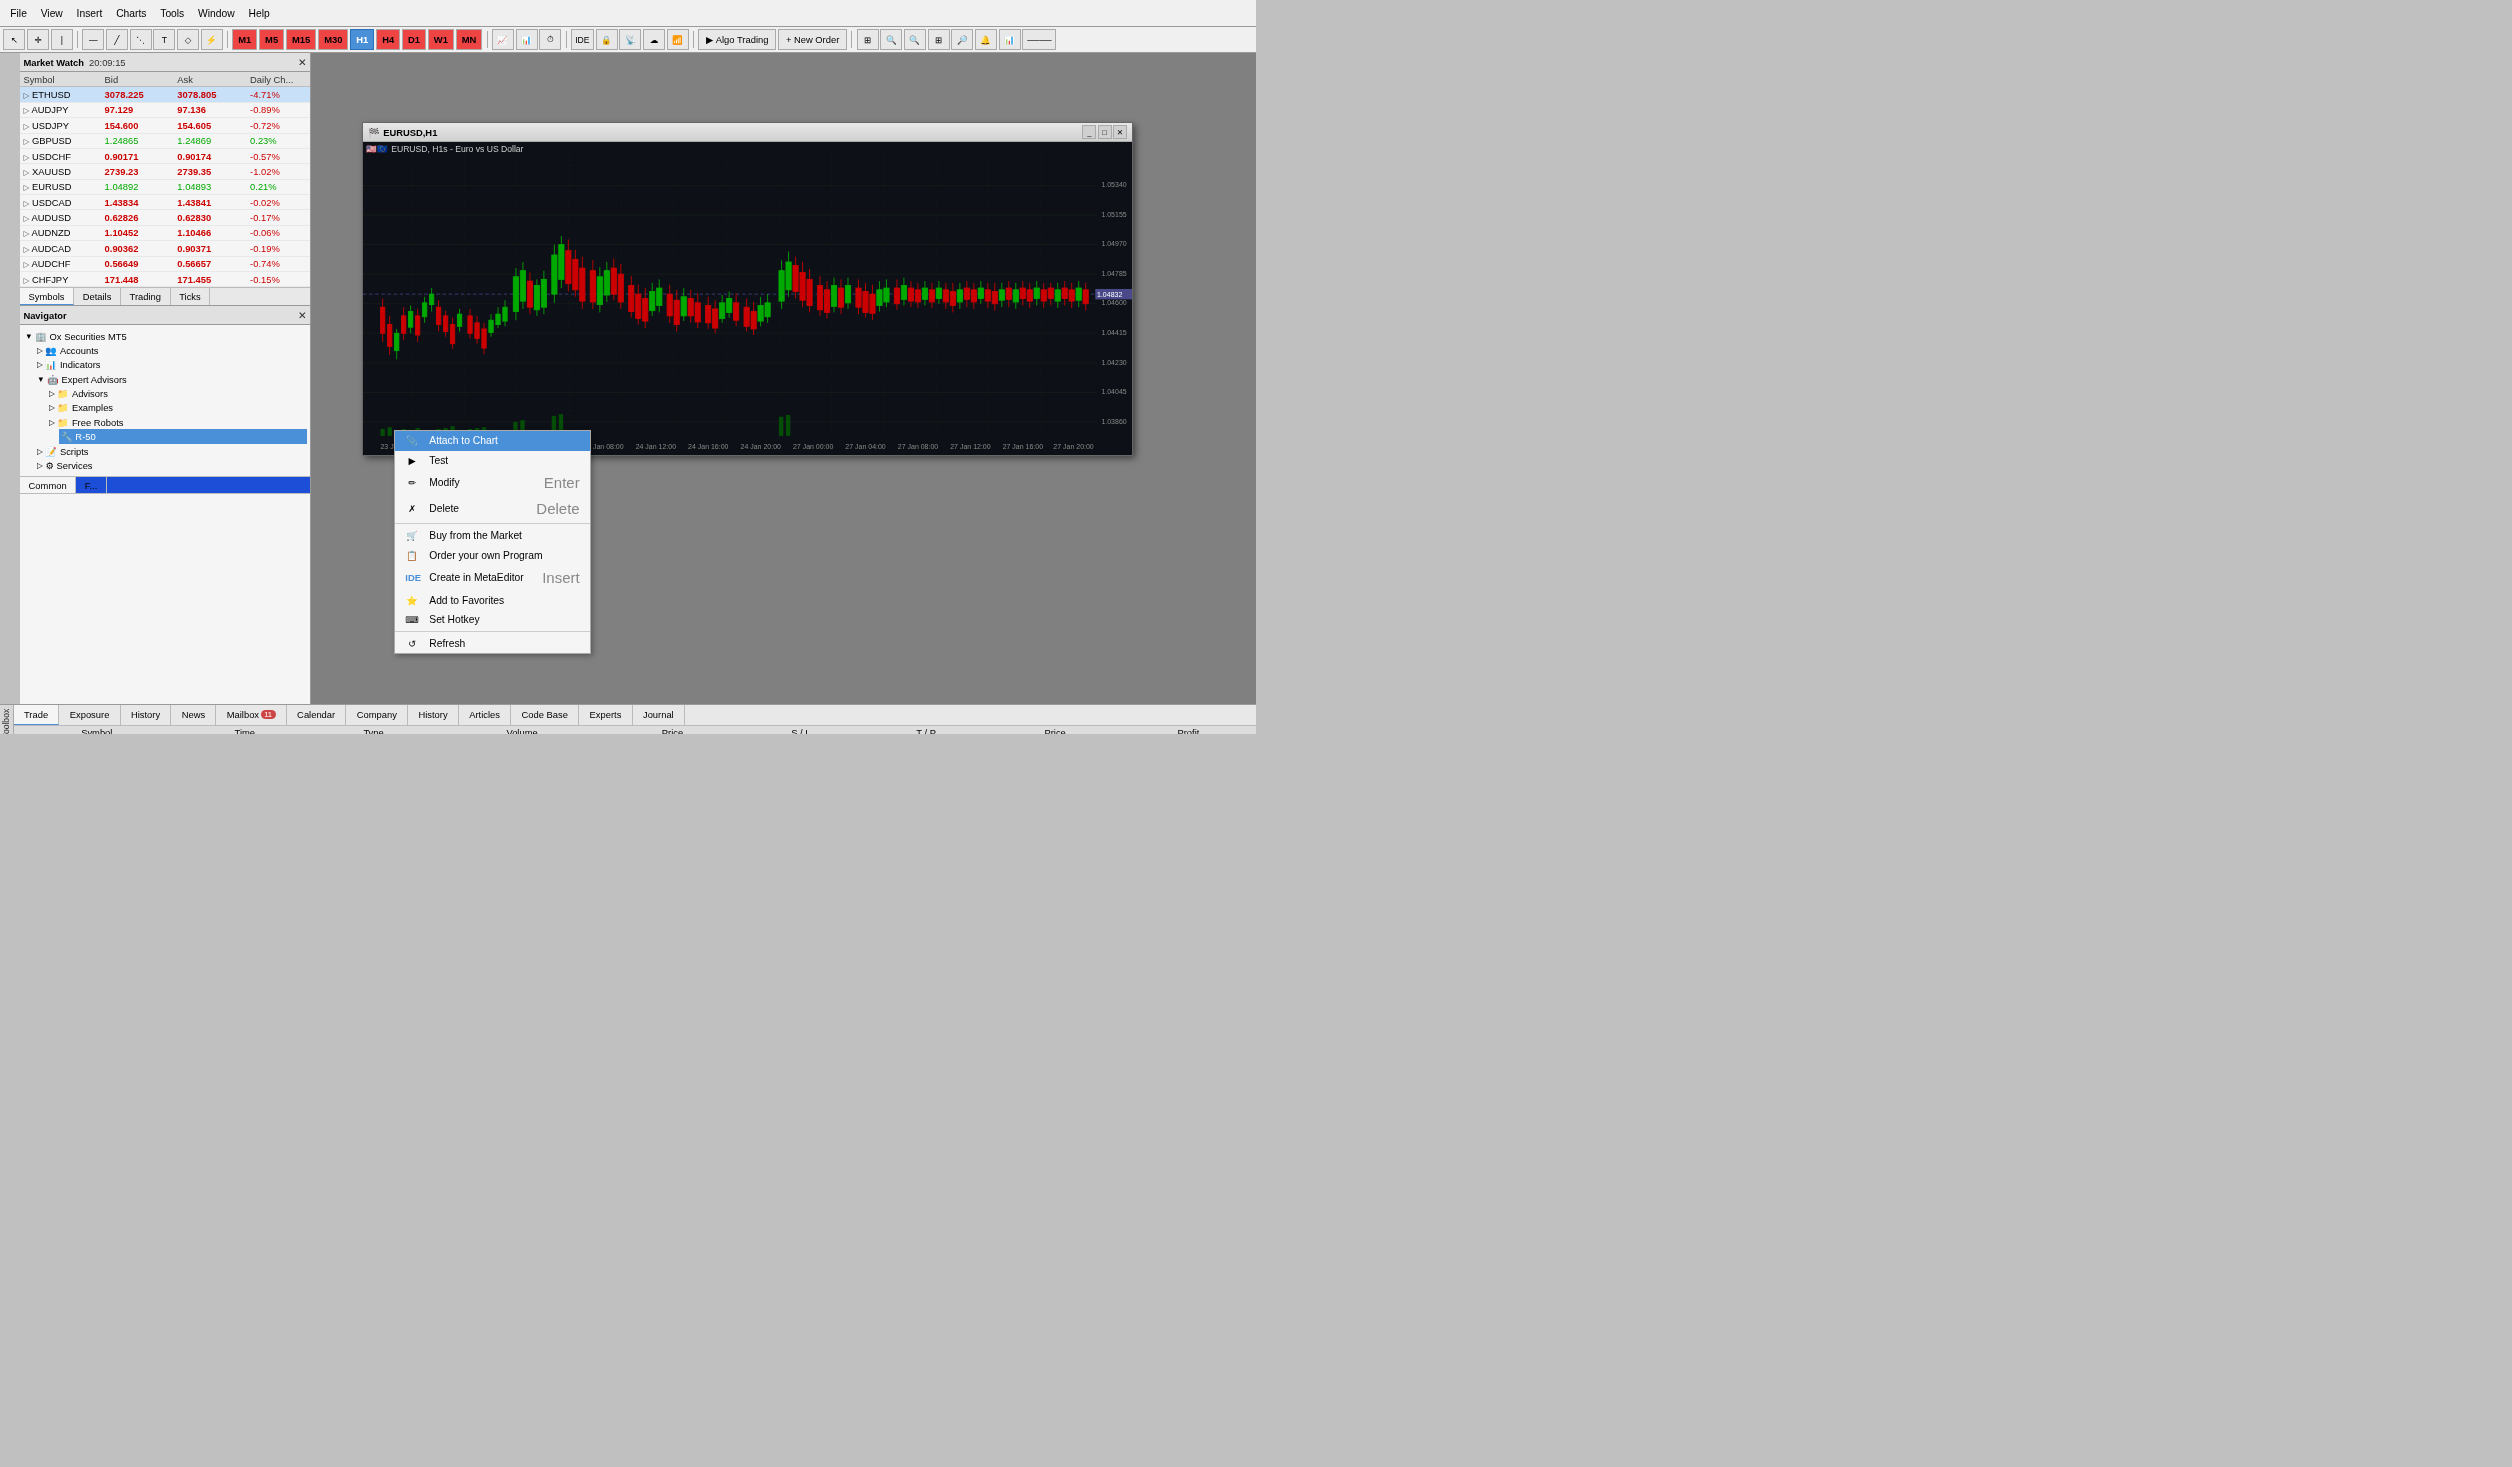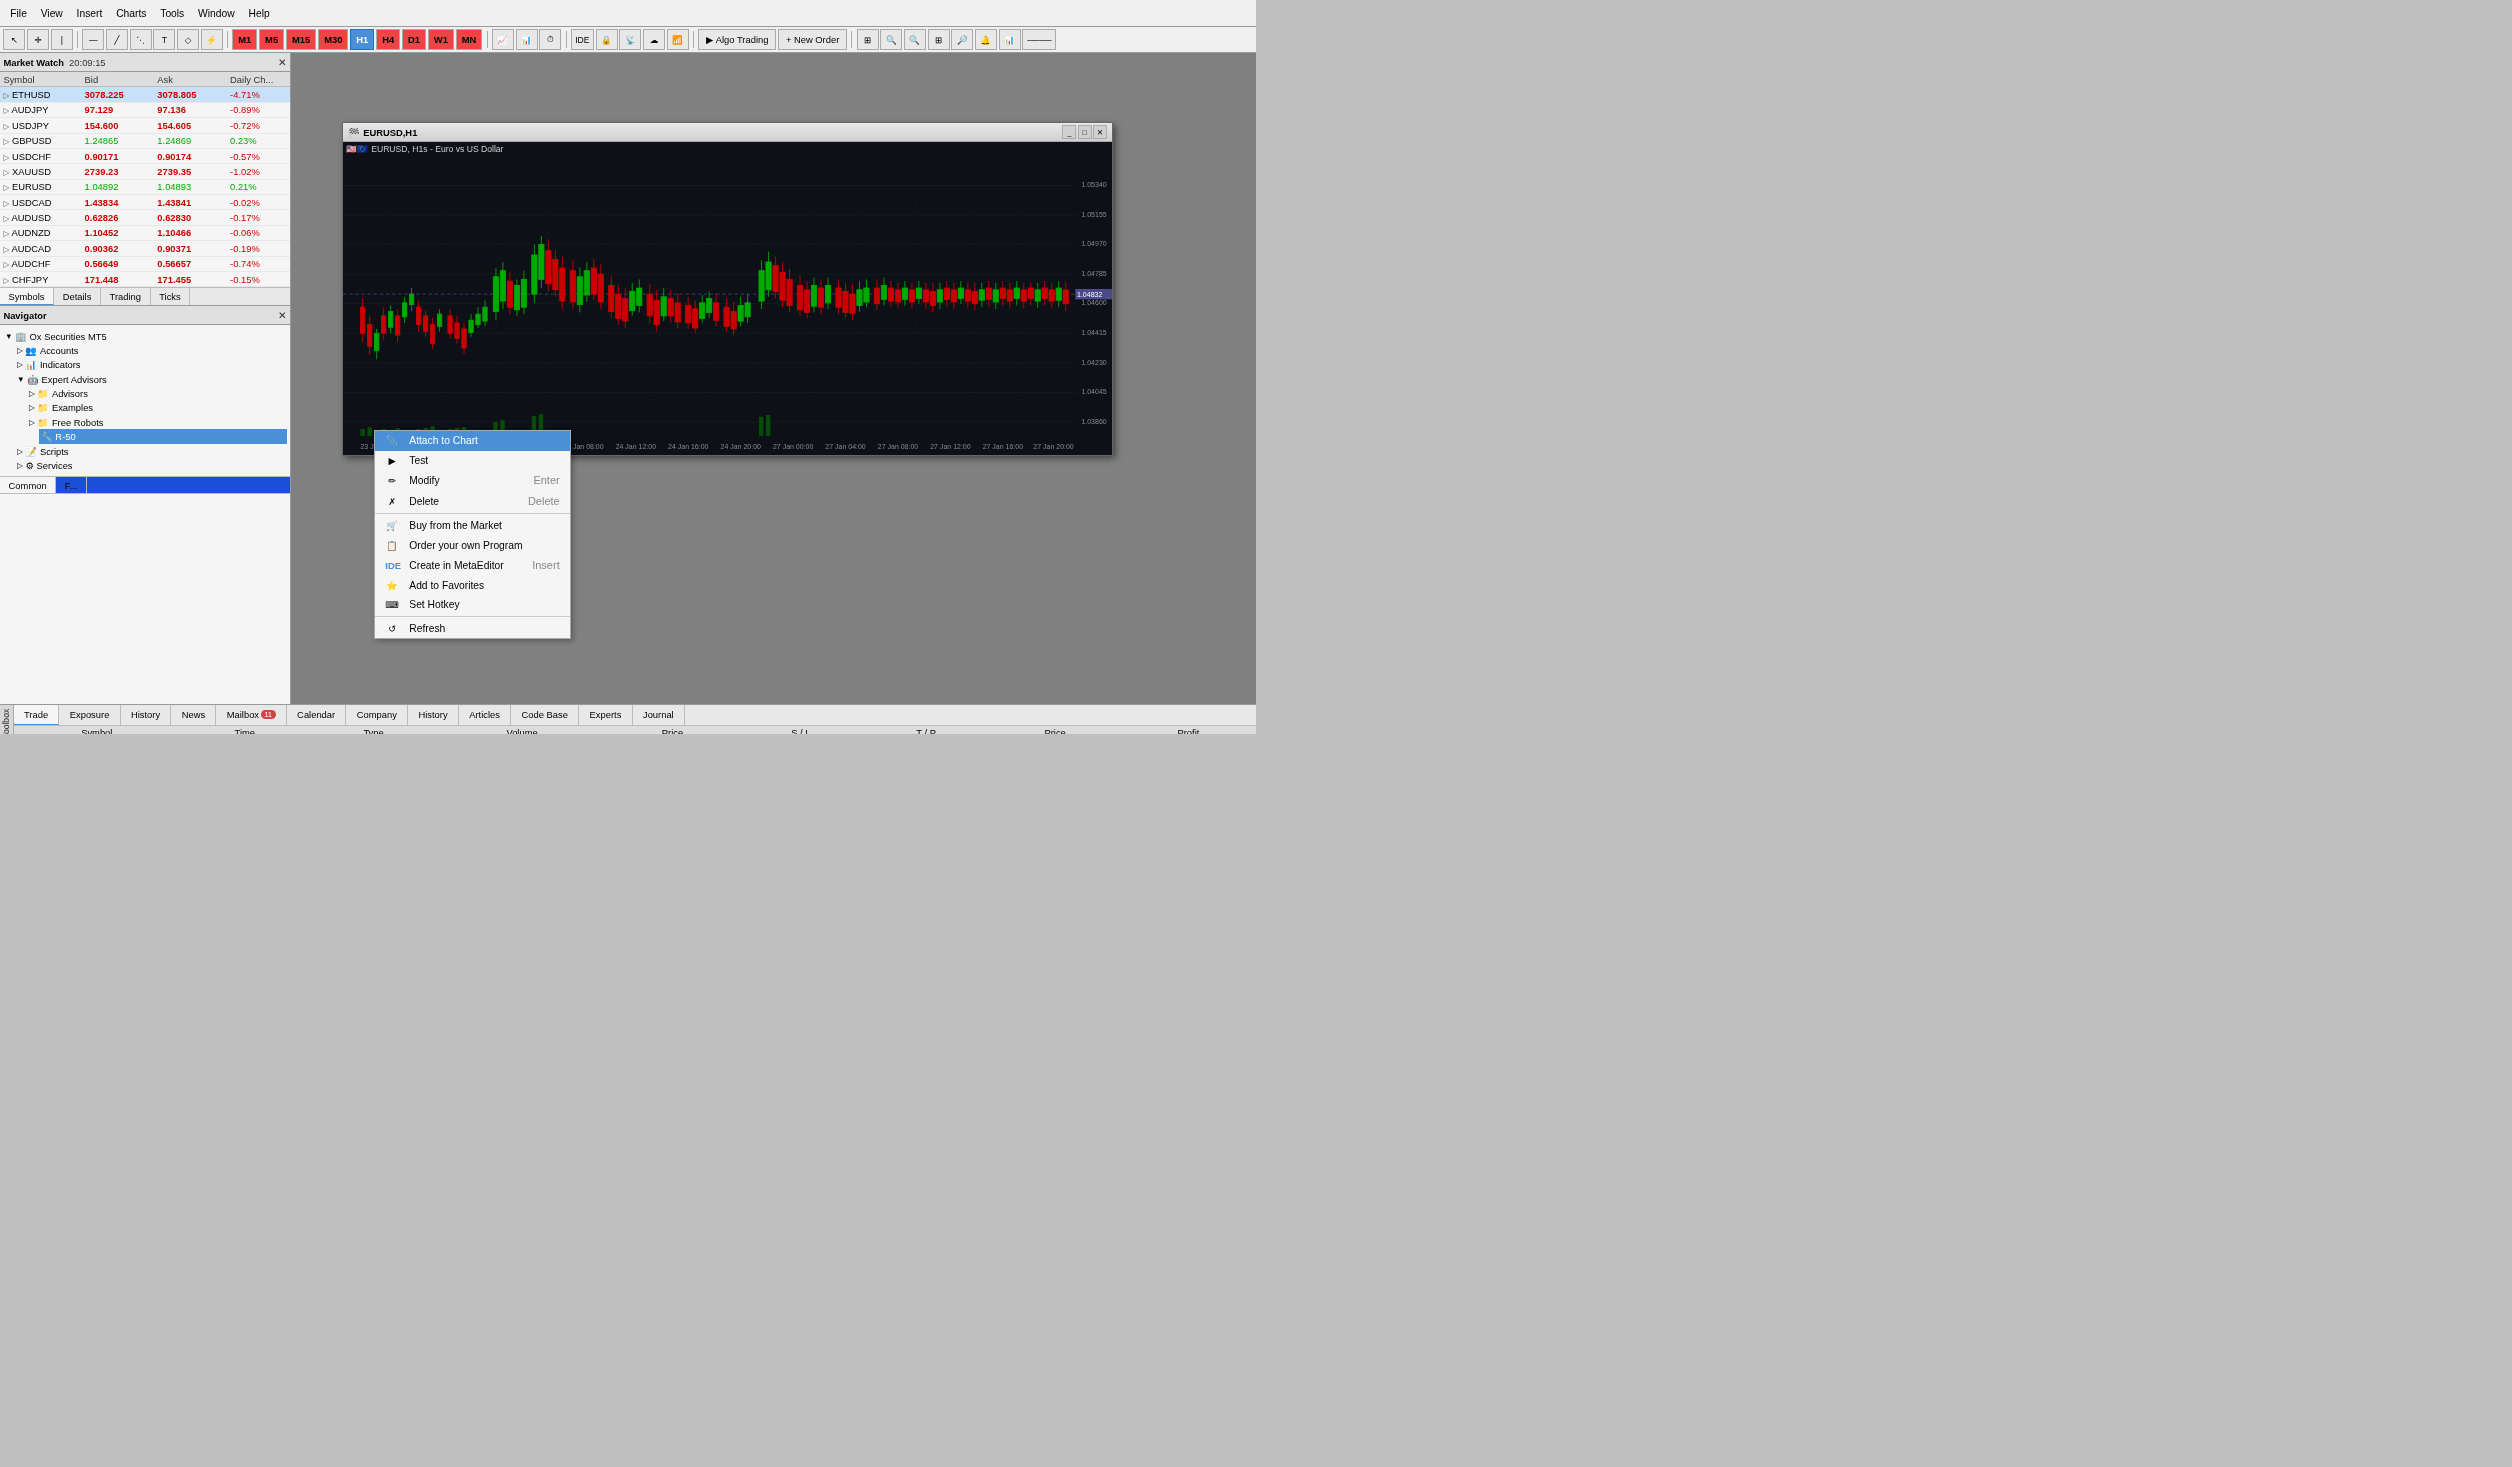--- a/index.html
+++ b/index.html
@@ -400,21 +400,21 @@
       height: 0.9px;
       background: #ccc;
       margin: 1.7px 0;
     }
     .ctx-icon {
       width: 13.7px;
       text-align: center;
       font-size: 9.4px;
     }
     .ctx-label { flex: 1; margin-left: 3.4px; }
-    .ctx-shortcut { color: #888; font-size: 11px; }
+    .ctx-shortcut { color: #888; font-size: 15px; }
 
     
     #chart-svg {
       position: absolute;
       top: 0;
       left: 0;
       width: 100%;
       height: 100%;
     }
     .time-label {
@@ -503,21 +503,21 @@
   <button class="toolbar-btn">⊞</button>
   <button class="toolbar-btn">🔍</button>
   <button class="toolbar-btn">🔍</button>
   <button class="toolbar-btn">⊞</button>
   <button class="toolbar-btn">🔎</button>
   <button class="toolbar-btn">🔔</button>
   <button class="toolbar-btn">📊</button>
   <button class="toolbar-btn" style="width:34px;">────</button>
 </div>
 
-<div id="main-area" style="display:flex; height:calc(734px - 19px - 26px - 19px - 19px);">
+<div id="main-area" style="display:flex; height:calc(734px - 19px - 26px - 19px - 19px);padding-left:20px;">
 
   <div id="left-panel">
 
     <div id="market-watch">
       <div id="market-watch-header">
         <div style="display:flex; align-items:center; gap:5.1px;">
           <span class="panel-title">Market Watch</span>
           <span id="market-watch-time">20:09:15</span>
         </div>
         <span class="close-btn">✕</span>

